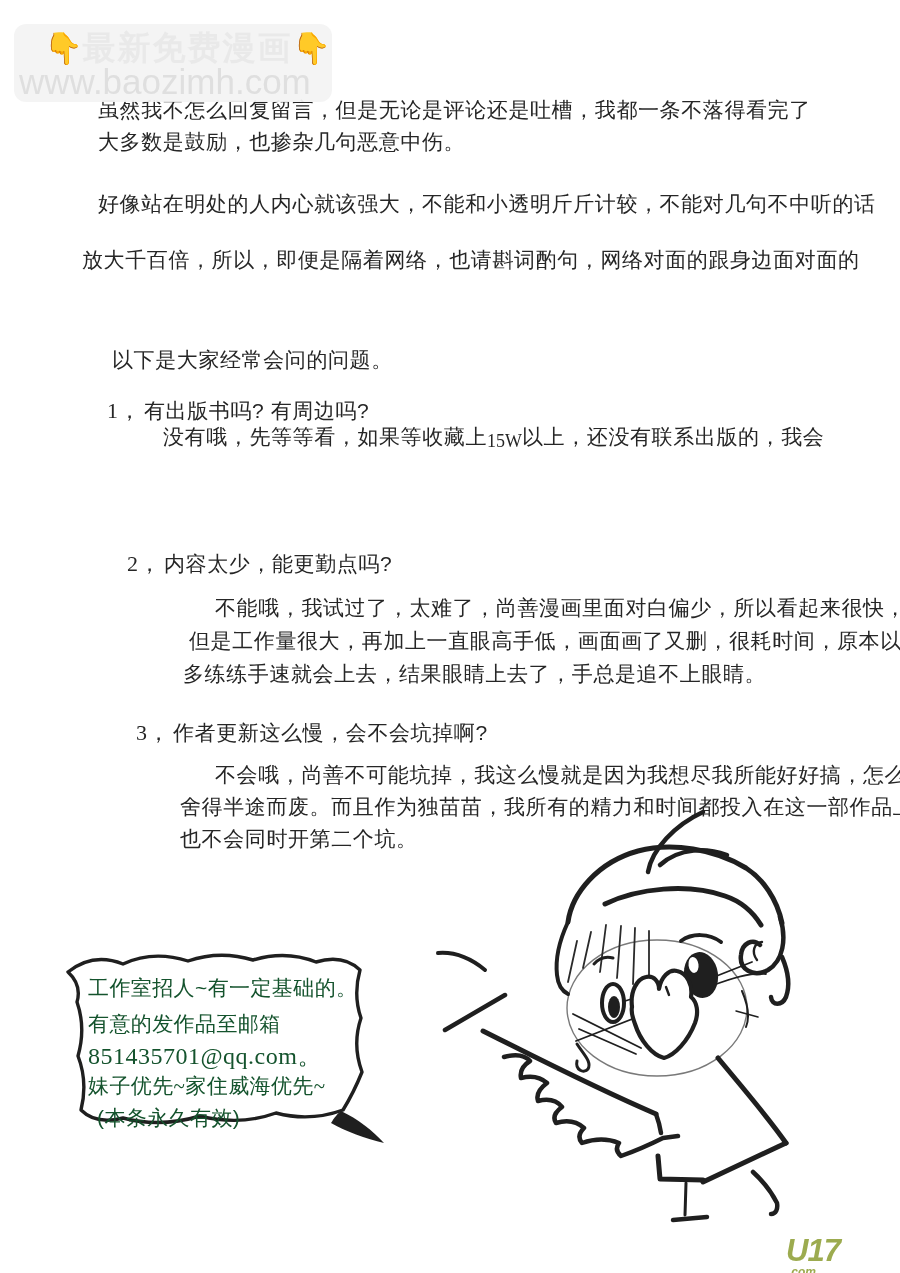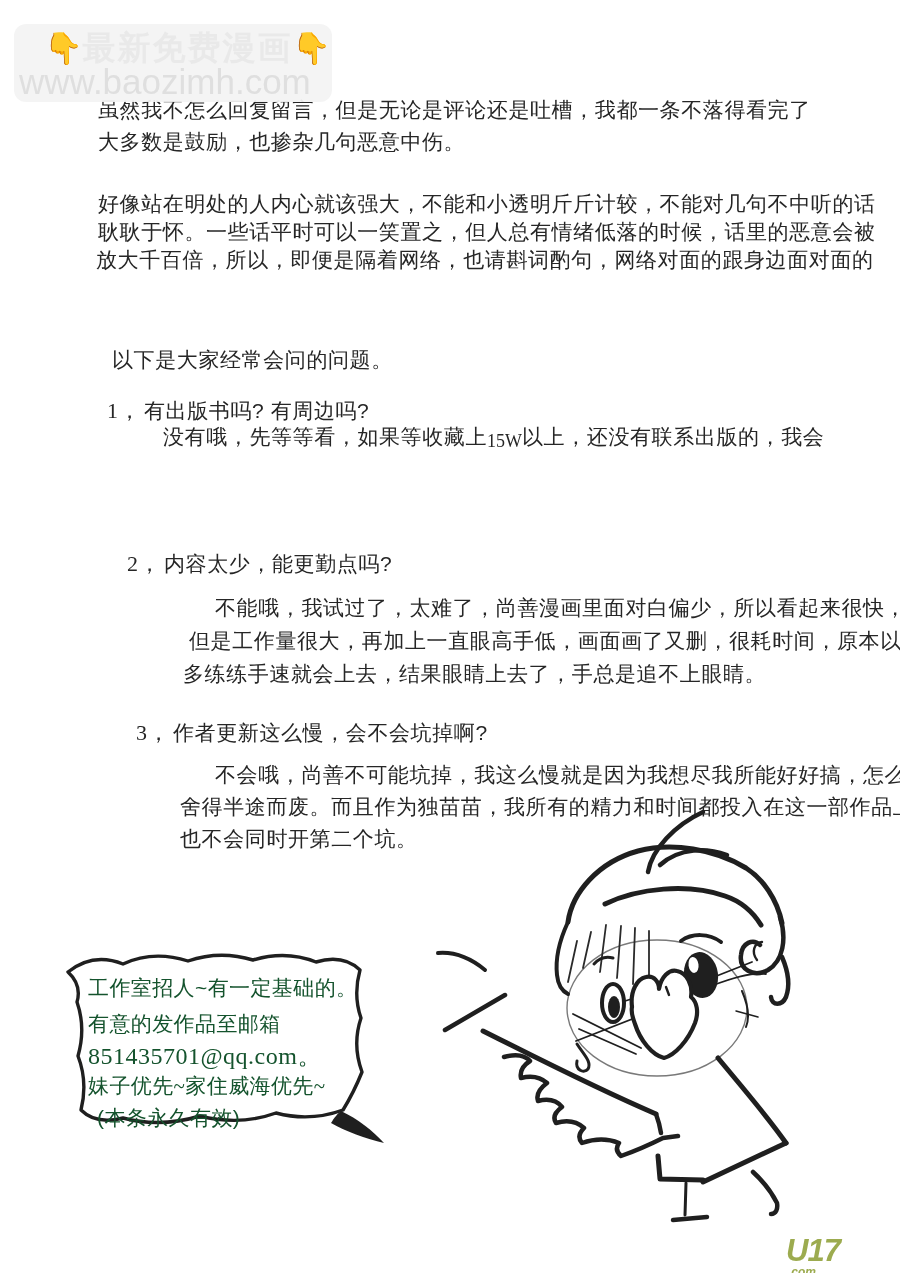--- a/index.html
+++ b/index.html
@@ -49,22 +49,21 @@
 
   <div class="wm">
     <div class="wm-line1"><span class="wm-hand">👇</span><span>最新免费漫画</span><span class="wm-hand">👇</span></div>
     <div class="wm-url">www.baozimh.com</div>
   </div>
 
   <div class="line" style="left:98px; top:96px;">虽然我不怎么回复留言，但是无论是评论还是吐槽，我都一条不落得看完了</div>
   <div class="line" style="left:98px; top:128px;">大多数是鼓励，也掺杂几句恶意中伤。</div>
 
   <div class="line" style="left:98px; top:190px;">好像站在明处的人内心就该强大，不能和小透明斤斤计较，不能对几句不中听的话</div>
-  <div class="line" style="left:98px; top:218px;">耿耿于怀。一些话平时可以一笑置之，但人总有情绪低落的时候，话里的恶意会被</div>
-  <div class="line" style="left:96px; top:246px;">放大千百倍，所以，即便是隔着网络，也请斟词酌句，网络对面的跟身边面对面的</div>
+  <div class="line" style="left:82px; top:246px;">放大千百倍，所以，即便是隔着网络，也请斟词酌句，网络对面的跟身边面对面的</div>
 
   <div class="line" style="left:112px; top:346px;">以下是大家经常会问的问题。</div>
 
   <div class="line" style="left:104px; top:396px;"><span class="serif qnum">1，</span><span>有出版书吗? 有周边吗?</span></div>
   <div class="line" style="left:163px; top:423px;"><span>没有哦，先等等看，如果等收藏上</span><span class="serif w15">15W</span><span>以上，还没有联系出版的，我会</span></div>
 
   <div class="line" style="left:124px; top:549px;"><span class="serif qnum">2，</span><span>内容太少，能更勤点吗?</span></div>
   <div class="line" style="left:215px; top:594px;">不能哦，我试过了，太难了，尚善漫画里面对白偏少，所以看起来很快，</div>
   <div class="line" style="left:189px; top:627px;">但是工作量很大，再加上一直眼高手低，画面画了又删，很耗时间，原本以为</div>
   <div class="line" style="left:183px; top:660px;">多练练手速就会上去，结果眼睛上去了，手总是追不上眼睛。</div>

